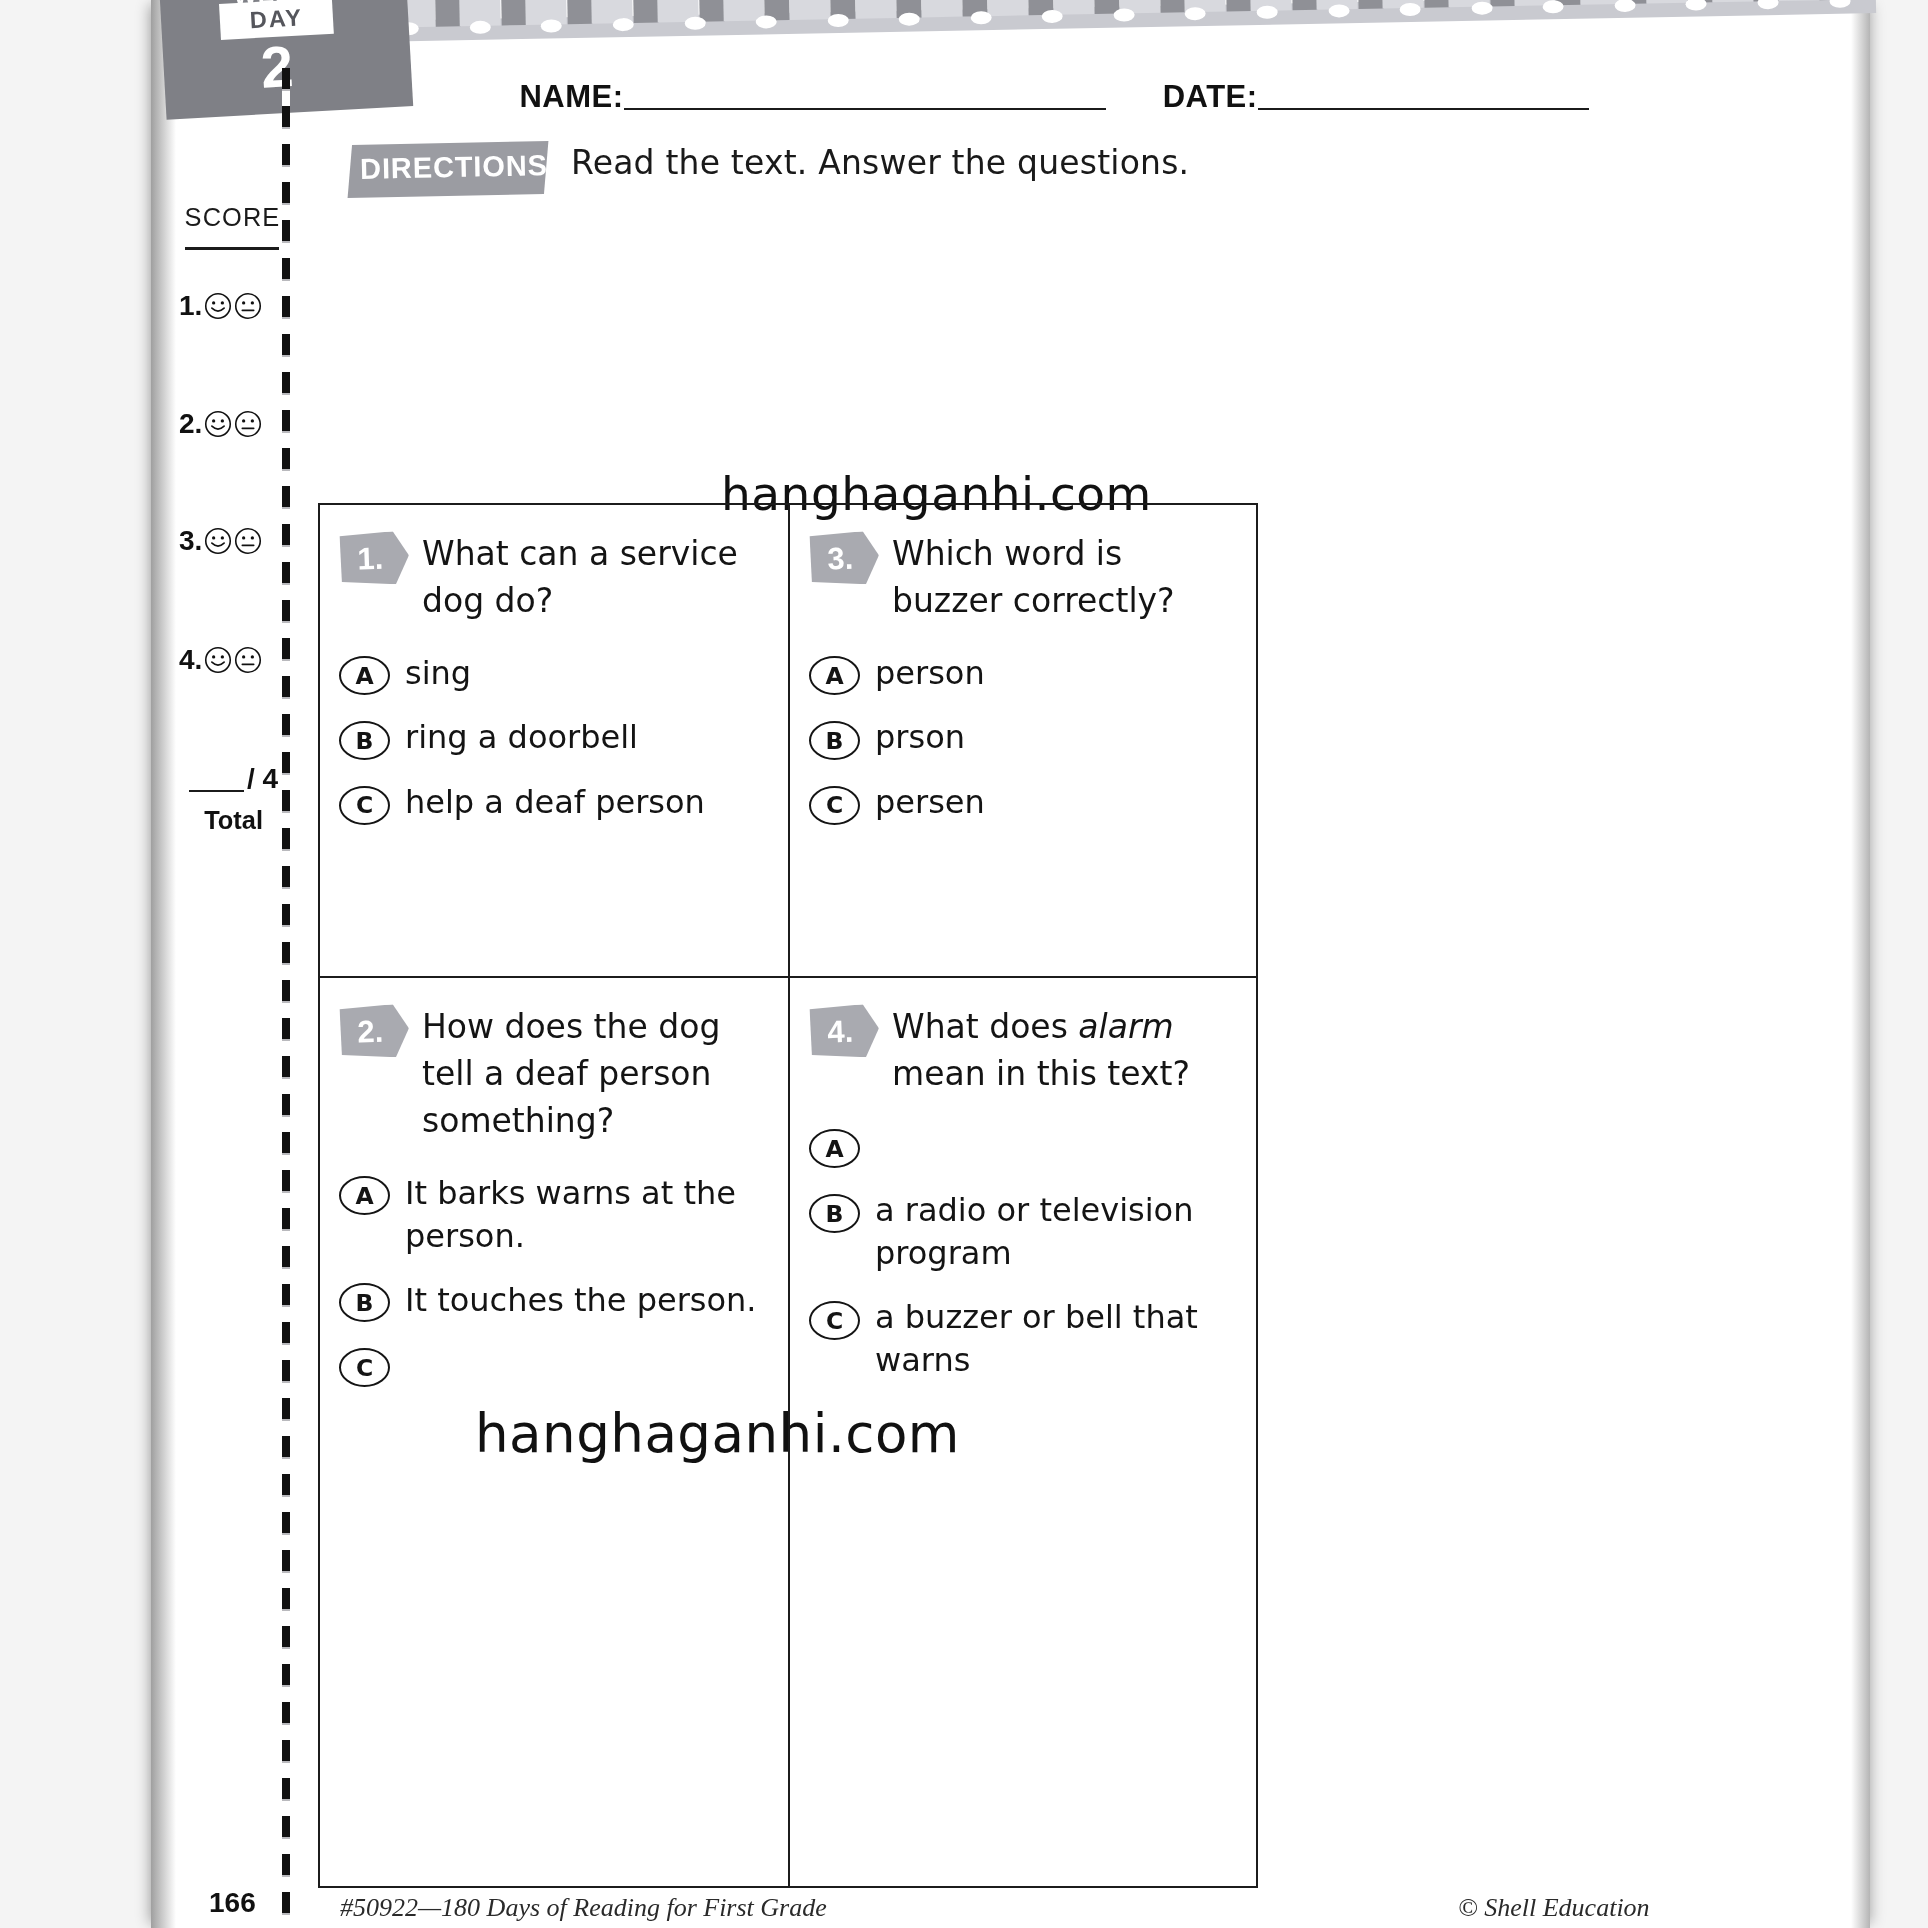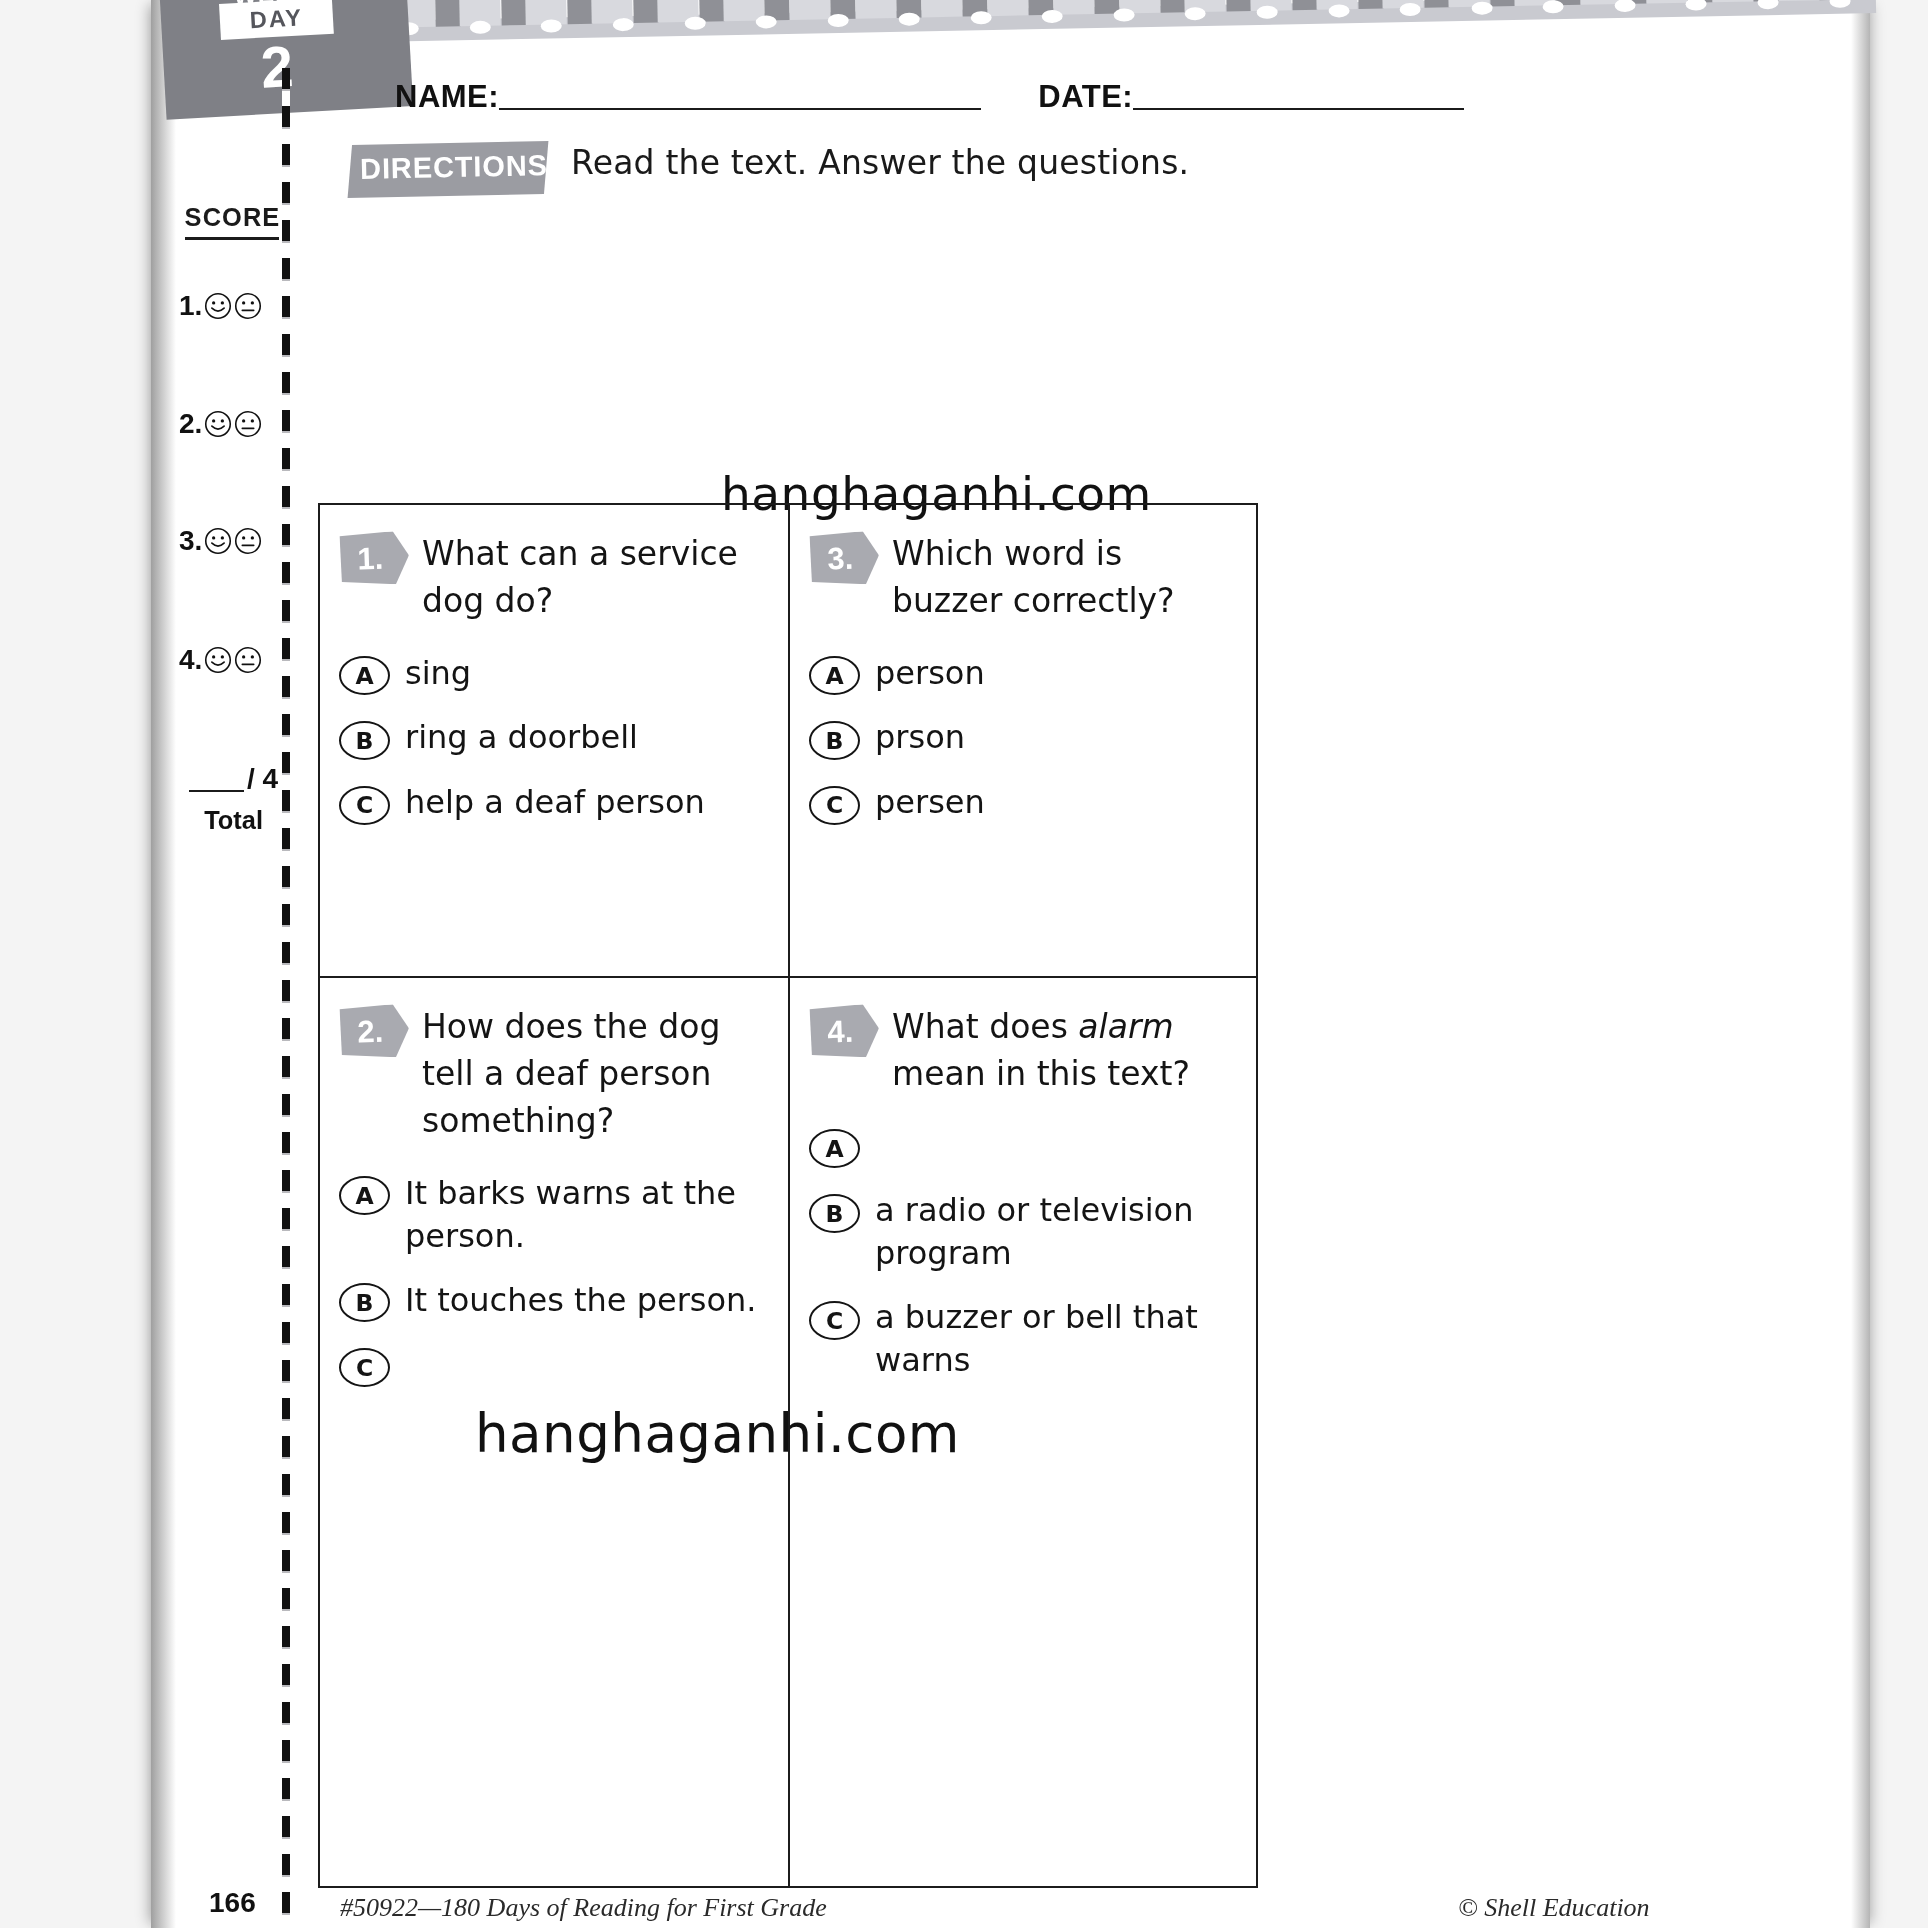--- a/index.html
+++ b/index.html
@@ -60,37 +60,37 @@
 
   
   .perf{
     position:absolute;left:282px;top:68px;width:7.5px;height:1850px;
     background:repeating-linear-gradient(to bottom,#111 0 21px, #b9b9bd 21px 22.6px, #ffffff 22.6px 38px);
   }
 
   
   .score-col{position:absolute;left:179px;top:203px;width:102px;}
   .score-title{
-    font-weight:bold;font-size:25.4px;letter-spacing:1.1px;color:#1b1b1b;
-    text-align:center;border-bottom:3.8px solid #1b1b1b;padding-bottom:5px;width:94px;margin-left:5.6px;
+    font-weight:normal;font-size:25.4px;letter-spacing:1.1px;color:#1b1b1b;
+    text-align:center;border-bottom:3.8px solid #1b1b1b;padding-bottom:15px;width:94px;margin-left:5.6px;
   }
   .score-row{
     position:absolute;left:0;width:102px;display:flex;align-items:center;gap:1.9px;
     font-weight:bold;font-size:28px;color:#111;
   }
   .face{width:28px;height:28px;flex:0 0 28px;}
   .total-wrap{position:absolute;left:-1.9px;top:560px;width:113px;text-align:center;}
   .total-line{
     display:inline-block;border-bottom:2.8px solid #1b1b1b;width:55px;height:24.5px;vertical-align:-3.8px;
   }
   .total-slash{font-weight:bold;font-size:28px;color:#111;margin-left:2.8px;}
   .total-label{font-weight:bold;font-size:25.4px;color:#111;margin-top:11.3px;}
 
   
-  .namedate{position:absolute;left:395px;top:79px;width:1318px;height:43px;}
+  .namedate{position:absolute;left:395px;top:79px;width:1318px;height:43px;text-align:center;}
   .nd-label{font-weight:bold;font-size:31px;color:#111;letter-spacing:0.5px;}
   .nd-rule{display:inline-block;border-bottom:2.8px solid #1b1b1b;height:28px;vertical-align:-2.8px;}
 
   
   .dir-banner{
     position:absolute;left:350px;top:143px;width:196px;height:53px;background:#9b9ca2;
     transform:skewX(-6deg) rotate(-1.2deg);
   }
   .dir-banner-text{
     position:absolute;left:360px;top:151px;width:188px;text-align:center;

